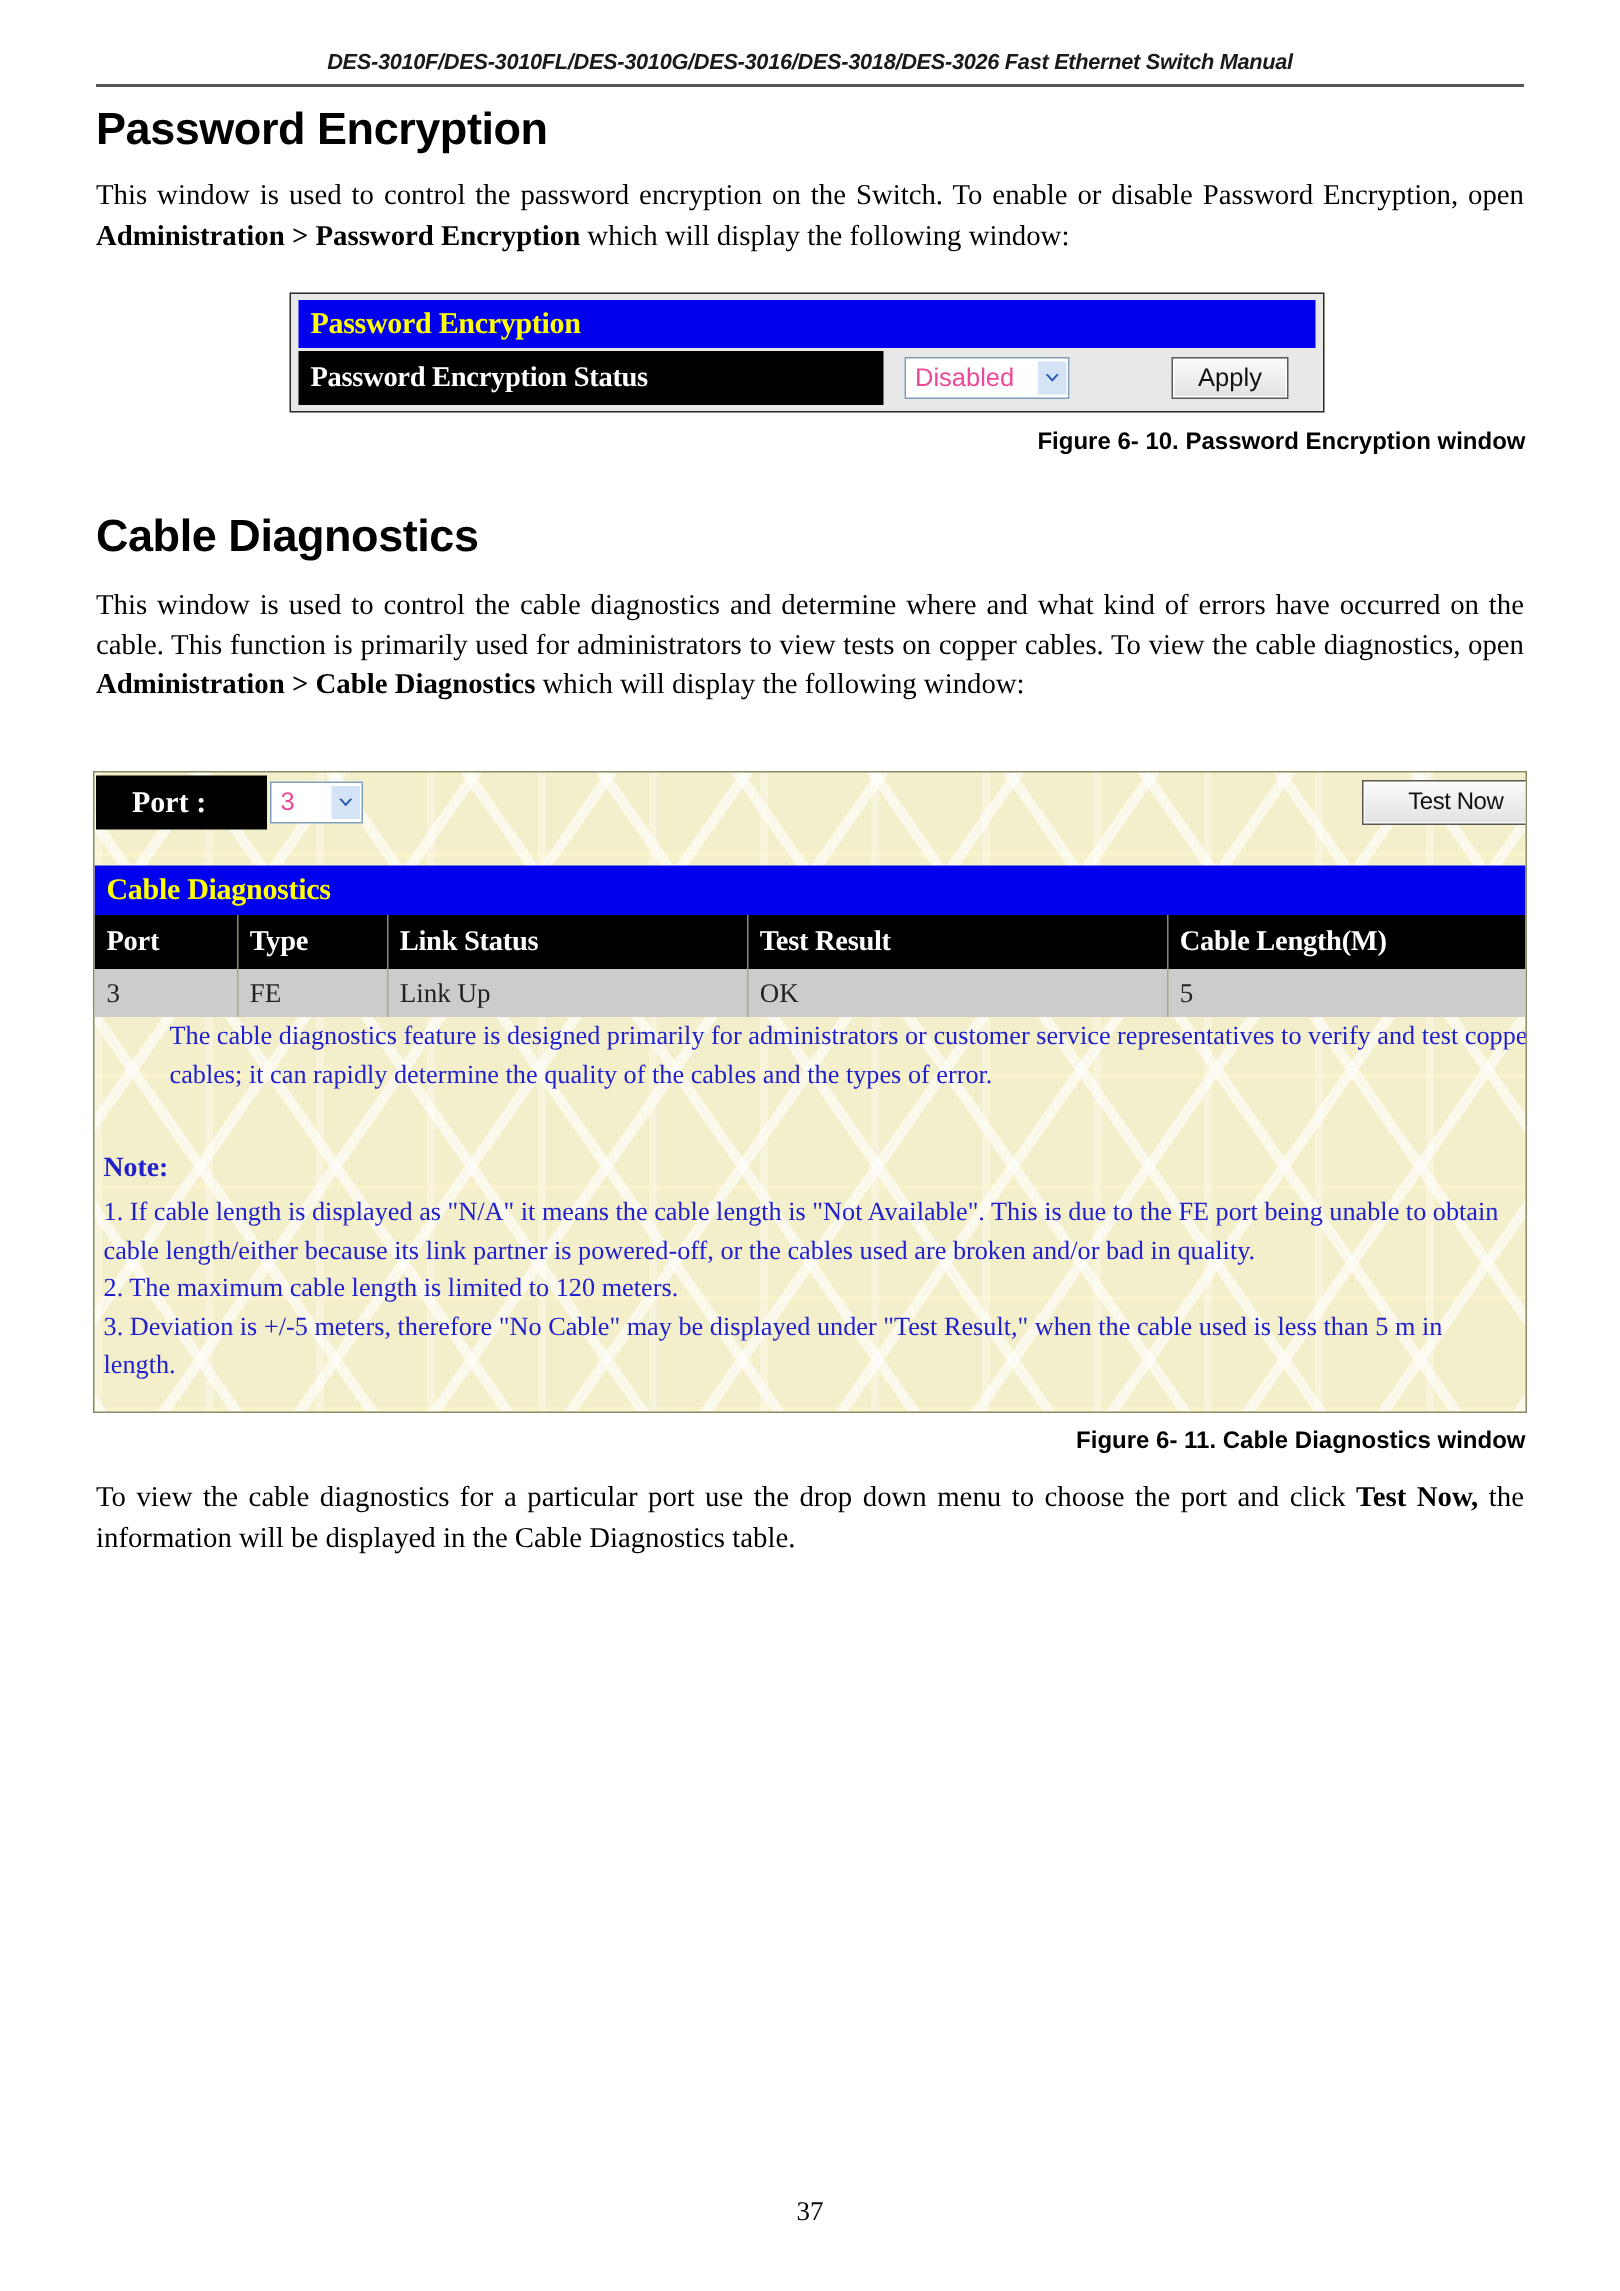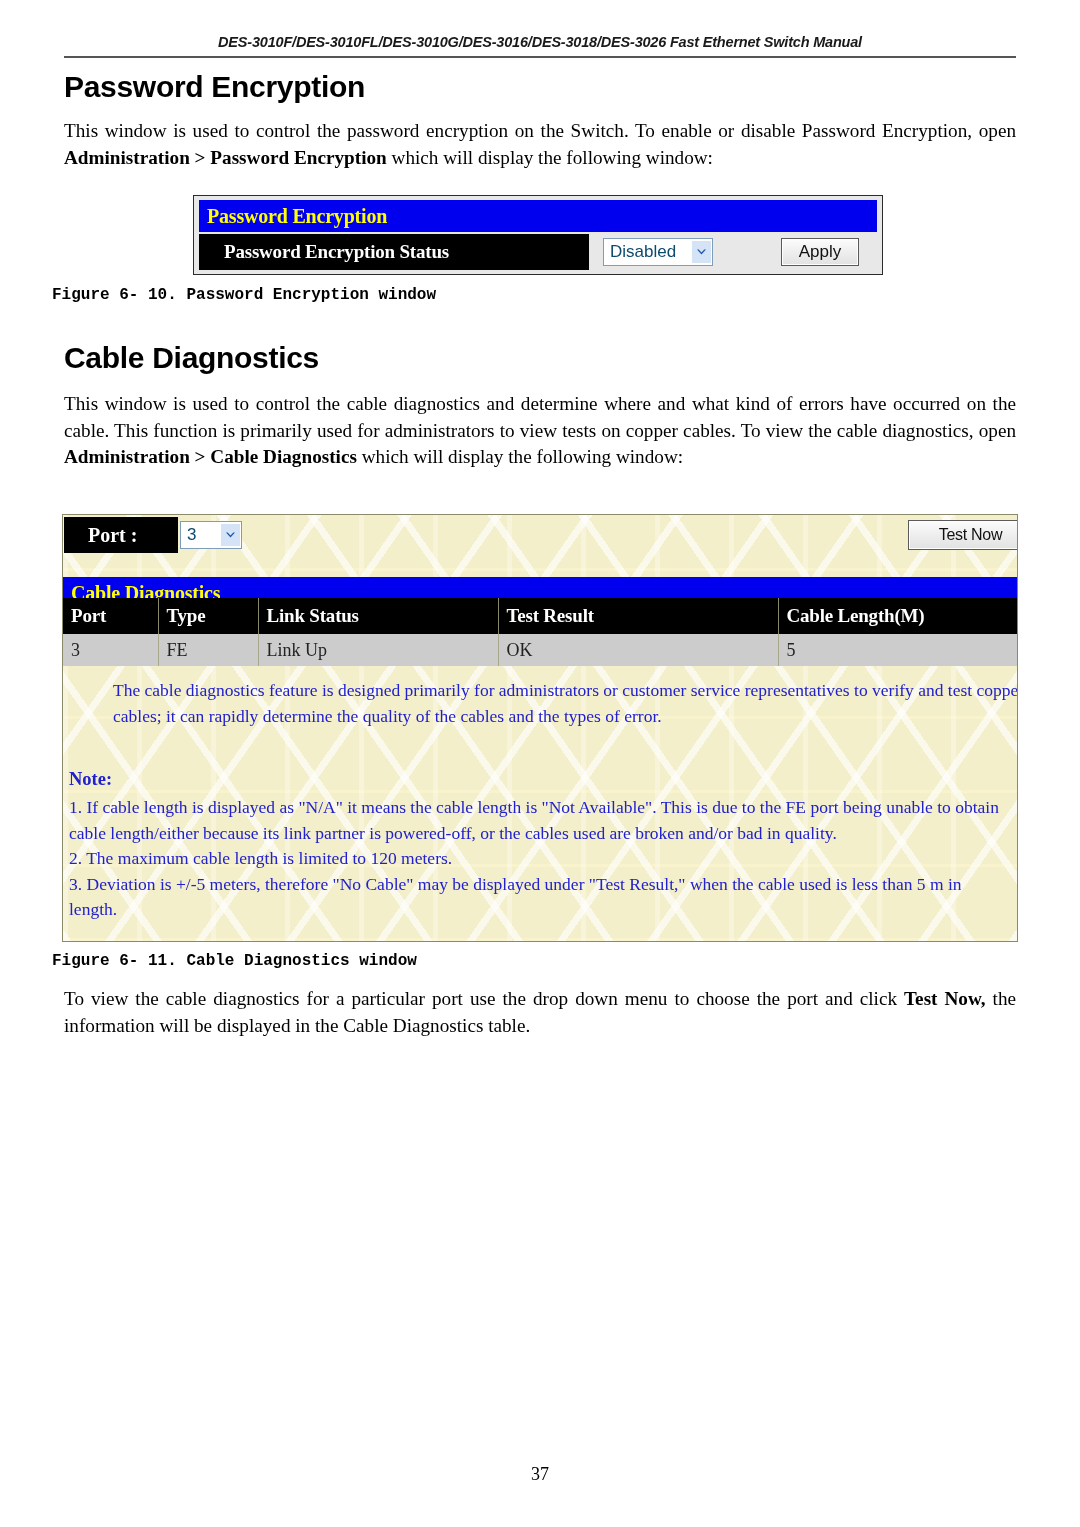--- a/index.html
+++ b/index.html
@@ -72,23 +72,23 @@
   }
   p.body-text b { font-weight: bold; }
   #p-intro1 { top: 118px; }
   #p-intro2 { top: 391px; }
   #p-outro  { top: 986px; }
 
   
   .figure-caption {
     position: absolute;
     width: 952px;
-    left: 52px;
-    text-align: left;
-    font-family: Liberation Mono, monospace;
+    left: 65px;
+    text-align: right;
+    font-family: Liberation Sans, sans-serif;
     font-weight: bold;
     font-size: 16px;
     color: #000000;
   }
   #cap-fig10 { top: 286px; }
   #cap-fig11 { top: 952px; }
 
   
   .page-number {
     position: absolute;
@@ -118,21 +118,21 @@
 
   .select-box {
     display: inline-flex;
     align-items: center;
     background: #ffffff;
     border: 1px solid #7F9DB9;
     box-sizing: border-box;
     height: 26px;
     font-family: "Liberation Sans", sans-serif;
     font-size: 16px;
-    color: #0c4a6e;
+    color: #ec4899;
     position: relative;
     padding-left: 6px;
   }
   .select-box .sel-val { flex: 1 1 auto; white-space: nowrap; }
   .select-arrow {
     width: 19px;
     height: 22px;
     margin: 0 1px 0 4px;
     background: #D4E3F5;
     display: flex;
@@ -181,21 +181,21 @@
     position: absolute;
     left: 0; top: 0;
     width: 390px; height: 36px;
     background: #000000;
     color: #ffffff;
     font-family: "Liberation Serif", serif;
     font-weight: bold;
     font-size: 19px;
     display: flex;
     align-items: center;
-    padding-left: 25px;
+    padding-left: 8px;
     box-sizing: border-box;
     letter-spacing: -0.2px;
   }
   #pw-status-select {
     position: absolute;
     left: 404px;
     top: 4px;
     width: 110px;
     height: 28px;
     font-size: 17px;
@@ -270,21 +270,21 @@
   #cd-title-bar {
     position: absolute;
     left: 0px; top: 62px;
     width: 954px; height: 33px;
   }
 
   
   #cd-table {
     position: absolute;
     left: 0px;
-    top: 83px;
+    top: 95px;
     width: 954px;
     border-collapse: collapse;
     table-layout: fixed;
     font-family: "Liberation Serif", serif;
   }
   #cd-table th {
     background: #000000;
     color: #ffffff;
     font-weight: bold;
     font-size: 19px;

